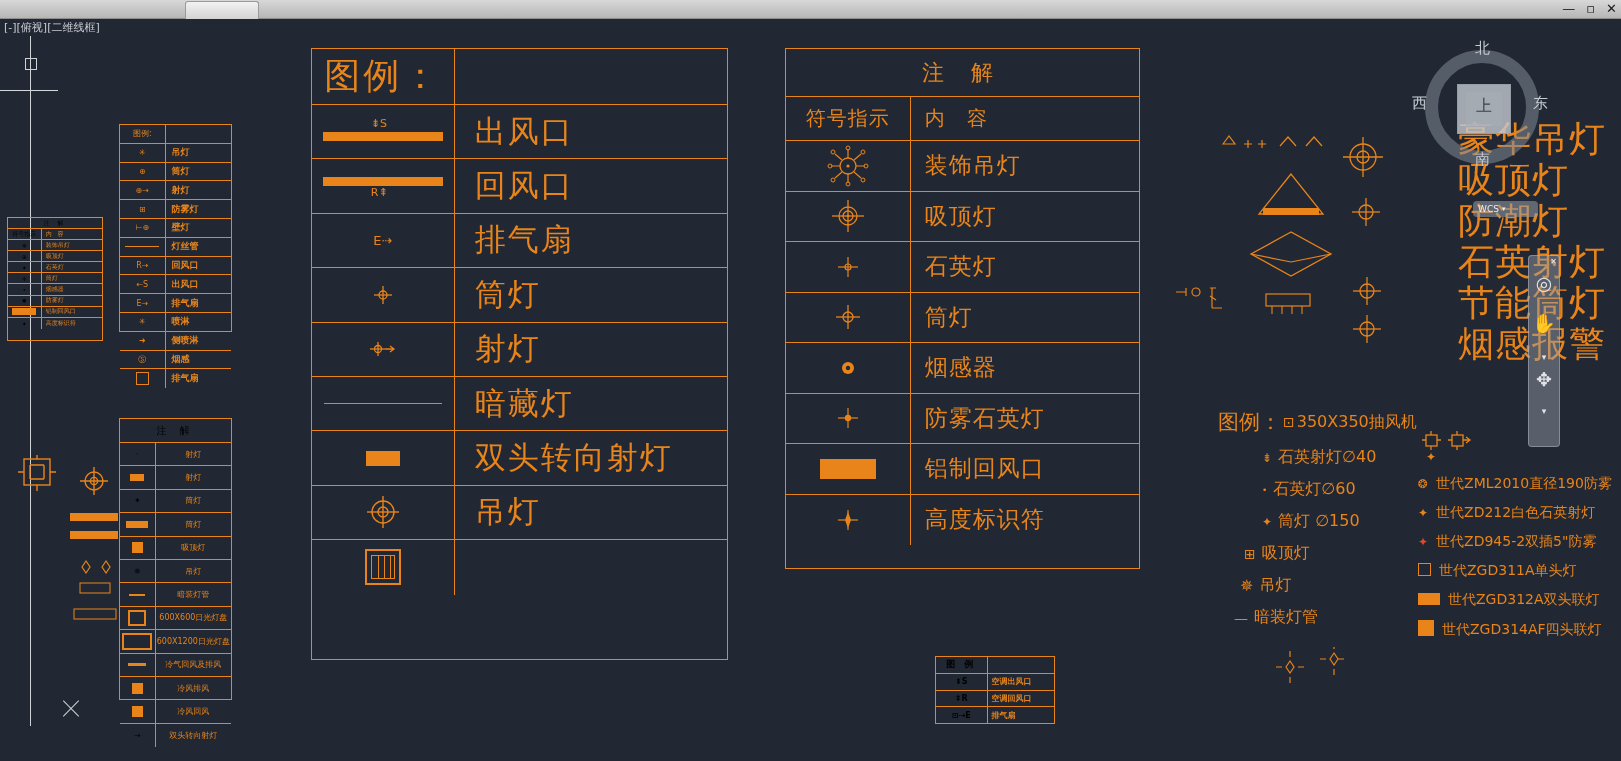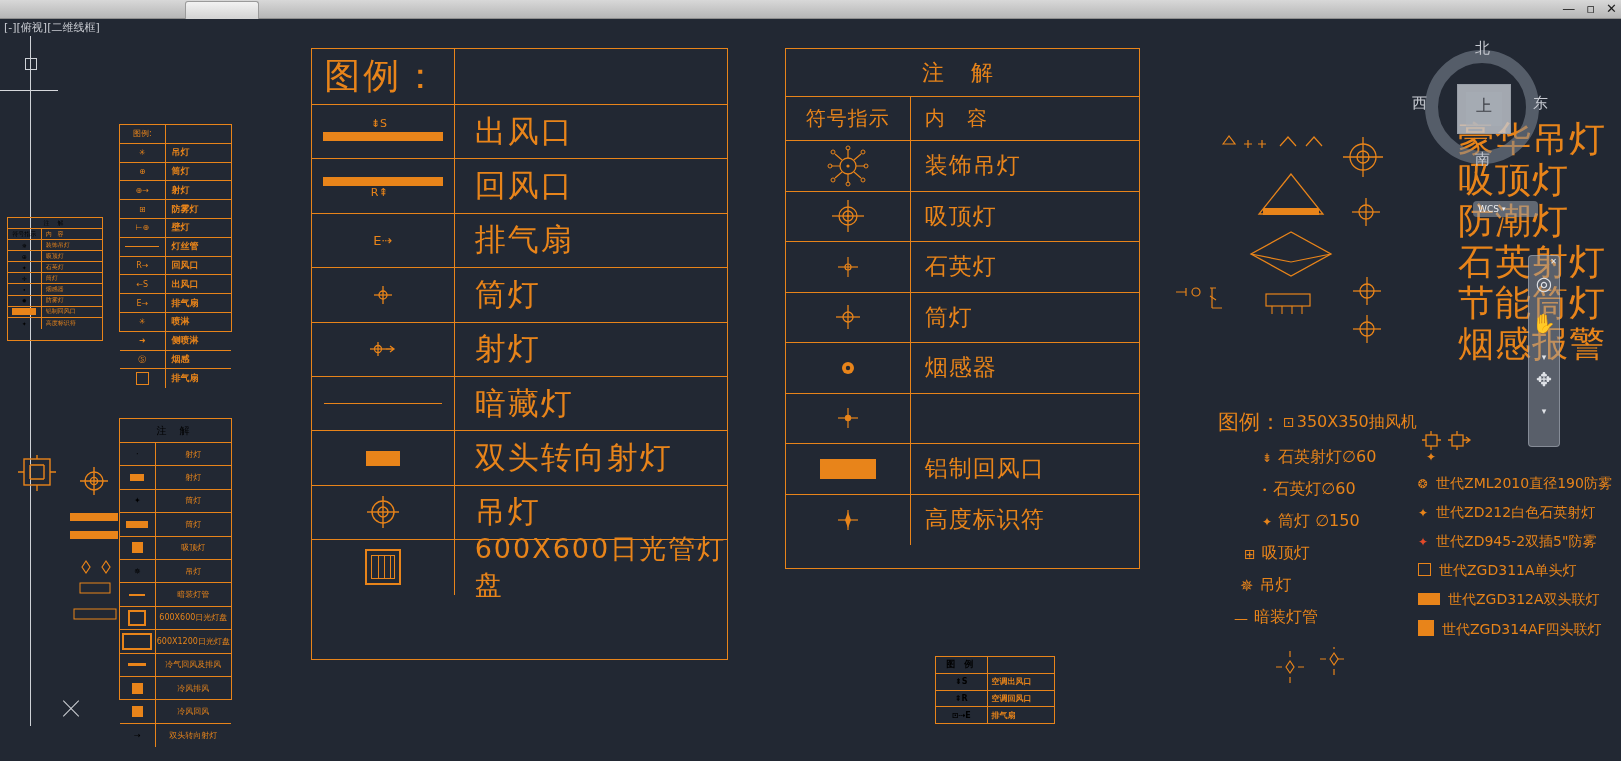--- a/index.html
+++ b/index.html
@@ -275,21 +275,20 @@
 
     <div class="row r-dl">
       <div class="c-sym">
         <div class="panel-sym">
           <span class="ip"></span>
           <span class="v" style="left:11px;"></span>
           <span class="v" style="left:17px;"></span>
           <span class="v" style="left:23px;"></span>
         </div>
       </div>
-      <div class="c-txt">600X600日光管灯盘</div>
     </div>
 
   </div>
 
   <div class="tbl" id="note-table">
     <div class="row head">
       <div class="c-sym">注    解</div>
     </div>
     <div class="row sub">
       <div class="c-sym">符号指示</div>
@@ -366,20 +365,21 @@
     </div>
 
     <div class="row">
       <div class="c-sym">
         <svg width="26" height="26" viewBox="0 0 26 26">
           <circle cx="13" cy="13" r="3.2" fill="#e8841a"></circle>
           <line x1="13" y1="3" x2="13" y2="23" stroke="#e8841a" stroke-width="1.2"></line>
           <line x1="3" y1="13" x2="23" y2="13" stroke="#e8841a" stroke-width="1.2"></line>
         </svg>
       </div>
+      <div class="c-txt">防雾石英灯</div>
     </div>
 
     <div class="row">
       <div class="c-sym">
         <span class="rect-fill" style="display:inline-block;width:54px;height:18px;"></span>
       </div>
       <div class="c-txt">铝制回风口</div>
     </div>
 
     <div class="row">
@@ -597,21 +597,21 @@
   </div>
 
   <div id="right-legend">
     <div class="rl-head">
       <span class="lbl">图例：</span>
       <span style="font-size:14px;">⊡</span>
       <span class="small">350X350抽风机</span>
     </div>
     <div class="rl-item">
       <span style="font-size:12px;">⇟</span>
-      <span>石英射灯∅60</span>
+      <span>石英射灯∅40</span>
     </div>
     <div class="rl-item">
       <span style="font-size:9px;">•</span>
       <span>石英灯∅60</span>
     </div>
     <div class="rl-item">
       <span style="font-size:12px;">✦</span>
       <span>筒灯 ∅150</span>
     </div>
     <div class="rl-item" style="padding-left:26px;">

